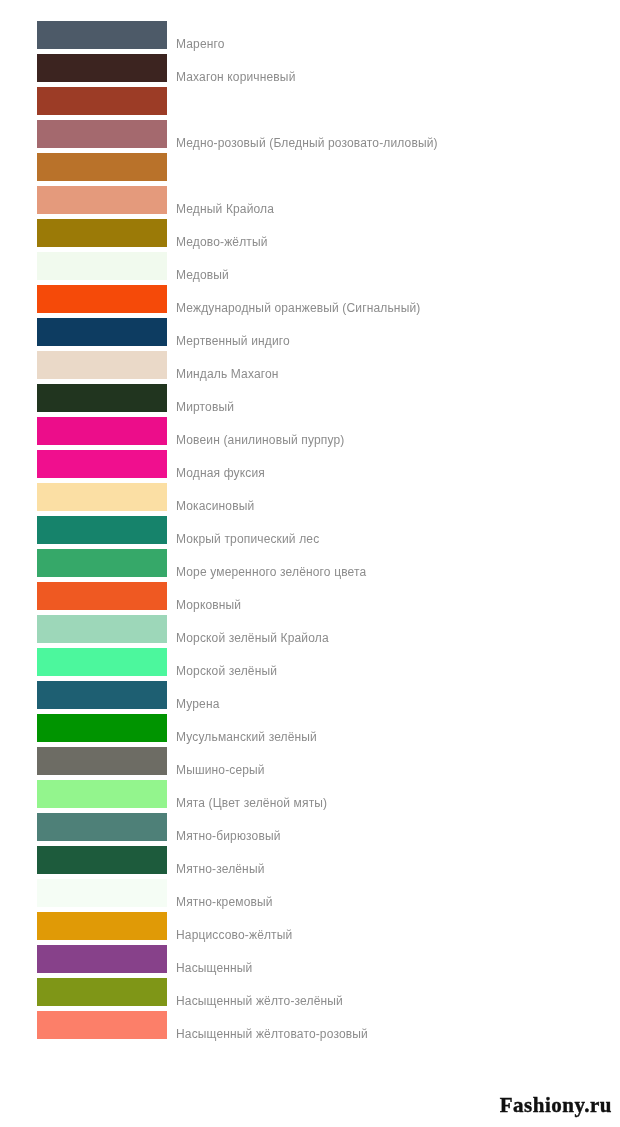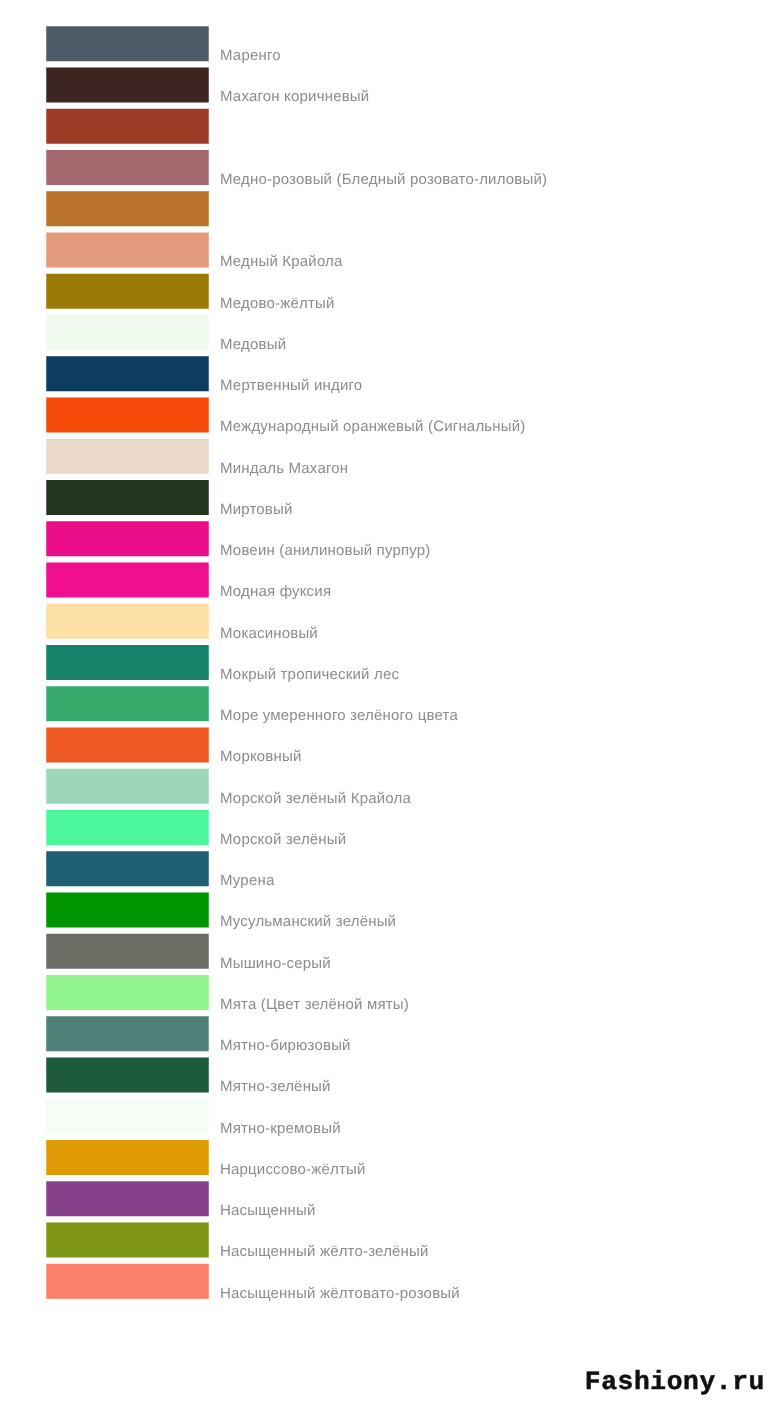--- a/index.html
+++ b/index.html
@@ -47,21 +47,21 @@
     white-space: nowrap;
     letter-spacing: 0.15px;
     position: relative;
     top: 9px;
   }
 
   #watermark {
     position: absolute;
     right: 8px;
     bottom: 9px;
-    font-family: Liberation Mono, monospace;
+    font-family: Liberation Serif, serif;
     font-size: 21px;
     font-weight: bold;
     color: #101010;
     letter-spacing: 0.5px;
     text-align: center;
     -webkit-text-stroke: 0.4px #101010;
   }
 </style>
 </head>
 <body>
@@ -91,26 +91,26 @@
     </div>
     <div class="color-row">
       <div class="swatch" style="background-color: rgb(155, 122, 7);"></div>
       <div class="swatch-label">Медово-жёлтый</div>
     </div>
     <div class="color-row">
       <div class="swatch" style="background-color: rgb(241, 250, 238);"></div>
       <div class="swatch-label">Медовый</div>
     </div>
     <div class="color-row">
+      <div class="swatch" style="background-color: rgb(245, 74, 9);"></div>
+      <div class="swatch-label">Международный оранжевый (Сигнальный)</div>
+    </div>
+    <div class="color-row">
       <div class="swatch" style="background-color: rgb(13, 60, 97);"></div>
       <div class="swatch-label">Мертвенный индиго</div>
-    </div>
-    <div class="color-row">
-      <div class="swatch" style="background-color: rgb(245, 74, 9);"></div>
-      <div class="swatch-label">Международный оранжевый (Сигнальный)</div>
     </div>
     <div class="color-row">
       <div class="swatch" style="background-color: rgb(234, 217, 200);"></div>
       <div class="swatch-label">Миндаль Махагон</div>
     </div>
     <div class="color-row">
       <div class="swatch" style="background-color: rgb(33, 53, 31);"></div>
       <div class="swatch-label">Миртовый</div>
     </div>
     <div class="color-row">

